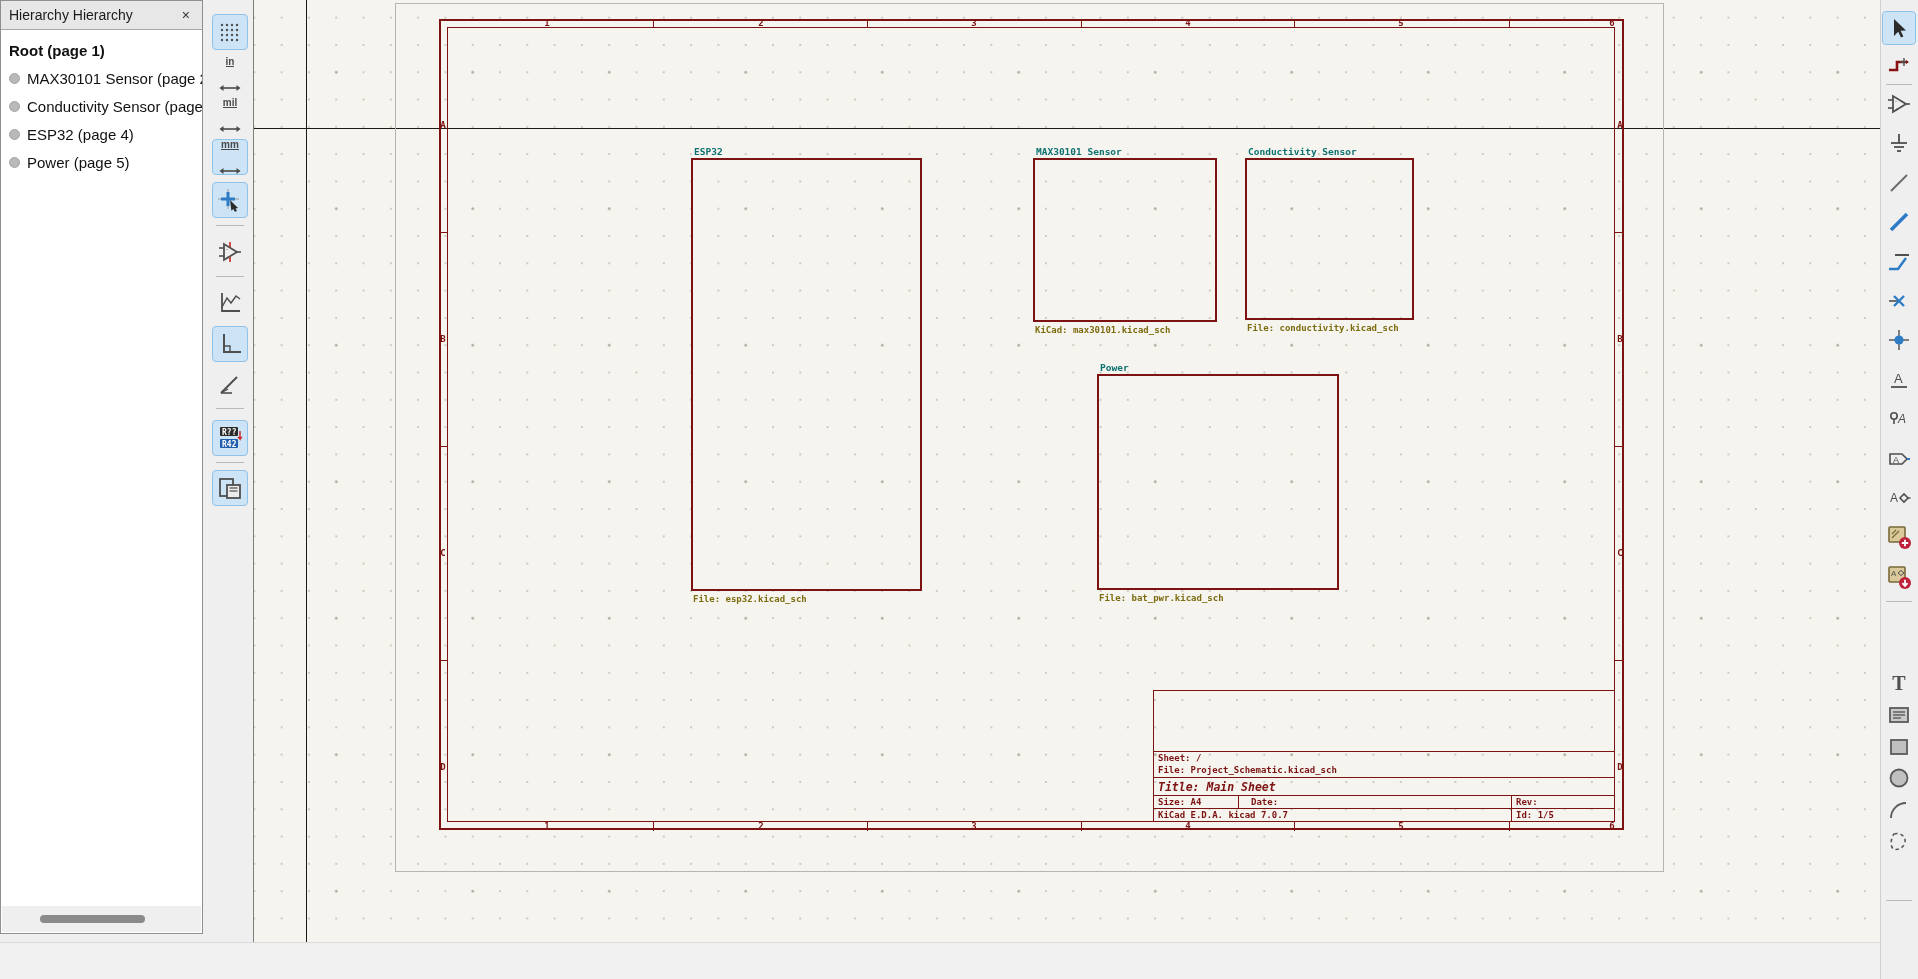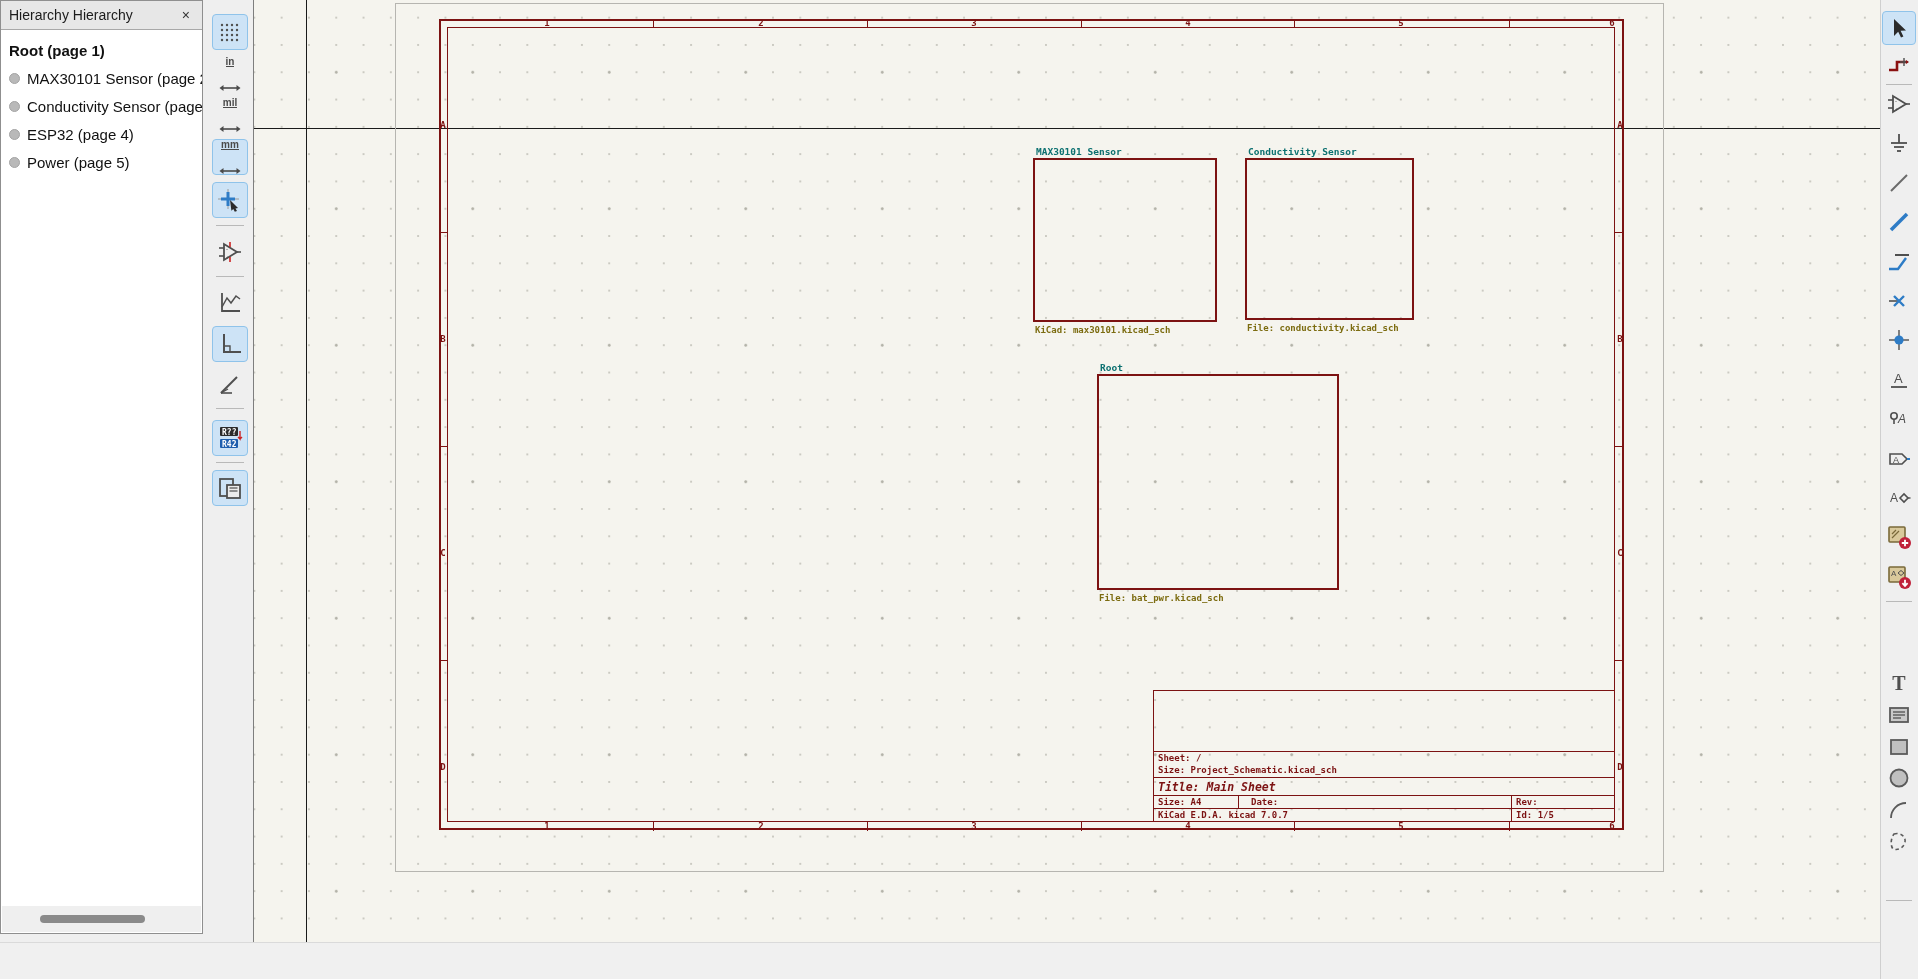--- a/index.html
+++ b/index.html
@@ -117,43 +117,47 @@
 
   <span class="frame-num" style="left:189px;top:125px">A</span>
   <span class="frame-num" style="left:189px;top:339px">B</span>
   <span class="frame-num" style="left:189px;top:553px">C</span>
   <span class="frame-num" style="left:189px;top:767px">D</span>
   <span class="frame-num" style="left:1366px;top:125px">A</span>
   <span class="frame-num" style="left:1366px;top:339px">B</span>
   <span class="frame-num" style="left:1366px;top:553px">C</span>
   <span class="frame-num" style="left:1366px;top:767px">D</span>
 
+  <div class="sheet-block" style="left:437px;top:158px;width:231px;height:433px">
+    <span class="sheet-name">ESP32</span>
+    <span class="sheet-file">File: esp32.kicad_sch</span>
+  </div>
   <div class="sheet-block" style="left:779px;top:158px;width:184px;height:164px">
     <span class="sheet-name">MAX30101 Sensor</span>
     <span class="sheet-file">KiCad: max30101.kicad_sch</span>
   </div>
   <div class="sheet-block" style="left:991px;top:158px;width:169px;height:162px">
     <span class="sheet-name">Conductivity Sensor</span>
     <span class="sheet-file">File: conductivity.kicad_sch</span>
   </div>
   <div class="sheet-block" style="left:843px;top:374px;width:242px;height:216px">
-    <span class="sheet-name">Root</span>
+    <span class="sheet-name">Power</span>
     <span class="sheet-file">File: bat_pwr.kicad_sch</span>
   </div>
 
   <div class="abs" style="left:899px;top:690px;width:462px;height:132px;border:1px solid #7c1212"></div>
   <div class="mline" style="left:899px;top:751px;width:462px;height:1px"></div>
   <div class="mline" style="left:899px;top:777px;width:462px;height:1px"></div>
   <div class="mline" style="left:899px;top:795px;width:462px;height:1px"></div>
   <div class="mline" style="left:899px;top:808px;width:462px;height:1px"></div>
   <div class="mline" style="left:984px;top:795px;width:1px;height:13px"></div>
   <div class="mline" style="left:1257px;top:795px;width:1px;height:27px"></div>
 
   <span class="tb-text" style="left:904px;top:753px">Sheet: /</span>
-  <span class="tb-text" style="left:904px;top:765px">Size: Project_Schematic.kicad_sch</span>
+  <span class="tb-text" style="left:904px;top:765px">File: Project_Schematic.kicad_sch</span>
   <span class="tb-text" id="tb-title-text" style="left:904px;top:780px">Title: Main Sheet</span>
   <span class="tb-text" style="left:904px;top:797px">Size: A4</span>
   <span class="tb-text" style="left:997px;top:797px">Date:</span>
   <span class="tb-text" style="left:1262px;top:797px">Rev:</span>
   <span class="tb-text" style="left:904px;top:810px">KiCad E.D.A.  kicad 7.0.7</span>
   <span class="tb-text" style="left:1262px;top:810px">Id: 1/5</span>
 </div>
 
 <div id="left-toolbar">
   <div class="tb-btn active" style="top:14px">

